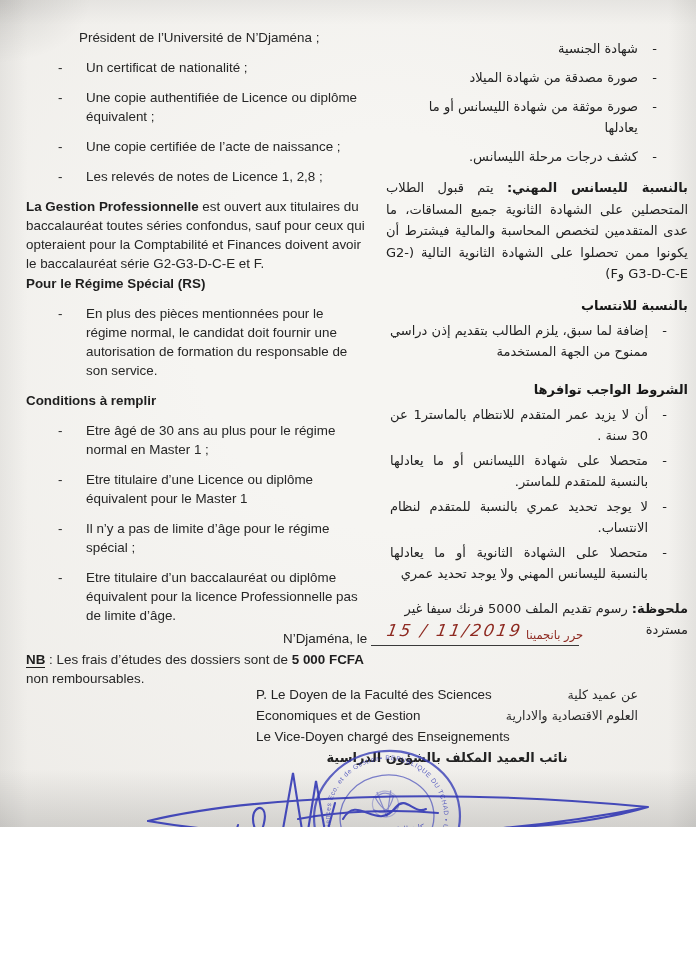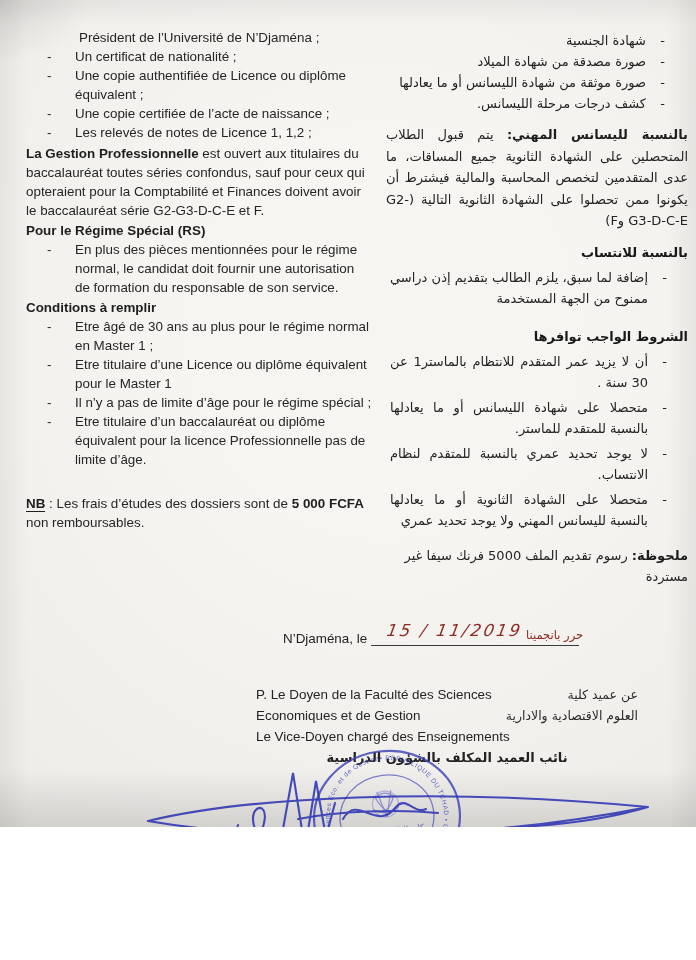--- a/index.html
+++ b/index.html
@@ -14,36 +14,36 @@
       linear-gradient(to right, rgba(0,0,0,0.05), rgba(0,0,0,0) 4%, rgba(0,0,0,0) 96%, rgba(0,0,0,0.06)),
       radial-gradient(90% 80% at 55% 40%, #f6f5f2 30%, #edebe7 100%);
   }
 
   
   .col-left {
     position:absolute; left:26px; top:28px; width:346px;
     font-size:13.4px; line-height:19px; color:#262626;
   }
   .fr-intro { margin:0 0 0 53px; }
-  .fr-li { position:relative; padding-left:49px; margin:0; }
+  .fr-li { position:relative; padding-left:49px; margin:11px; }
   .fr-li::before { content:"-"; position:absolute; left:21px; top:0; }
   .fr-par { margin:2px 0 0 0; }
   .fr-head { margin:1px 0 0 0; font-weight:700; color:#1e1e1e; }
   .b { font-weight:700; color:#1e1e1e; }
   .nb { margin-top:25px; }
   .nb-label { font-weight:700; border-bottom:1.6px solid #1e1e1e; padding-bottom:0px; color:#1e1e1e; }
 
   
   .col-right {
     position:absolute; right:8px; top:30px; width:302px;
     direction:rtl; text-align:right;
     font-family:"DejaVu Sans", sans-serif;
     font-size:13px; line-height:21px; color:#232323;
   }
-  .ar-li { position:relative; padding-right:42px; margin:0; }
+  .ar-li { position:relative; padding-right:42px; margin:8px; }
   .ar-li::before { content:"-"; position:absolute; right:23px; top:0; }
   .ar-li2 { position:relative; padding-right:36px; margin:4px; text-align:justify; }
   .ar-li2::before { content:"-"; position:absolute; right:17px; top:0; }
   .ar-par { margin:10px 0 0 0; text-align:justify; line-height:21.5px; }
   .ar-head { margin:10px 0 0 0; font-weight:700; color:#181818; }
   .ar-head-gap { margin-top:17px; }
   .ar-note { margin:14px 0 0 0; line-height:21px; }
 
   
   .dateline { position:absolute; left:283px; top:627px; font-size:13.4px; color:#232323; white-space:nowrap; }
@@ -85,21 +85,21 @@
 </head>
 <body>
 
 <div class="paper">
 
   <div class="col-left">
     <p class="fr-intro">Président de l’Université de N’Djaména ;</p>
     <p class="fr-li">Un certificat de nationalité ;</p>
     <p class="fr-li">Une copie authentifiée de Licence ou diplôme équivalent ;</p>
     <p class="fr-li">Une copie certifiée de l’acte de naissance ;</p>
-    <p class="fr-li">Les relevés de notes de Licence 1, 1,2 ;</p>
+    <p class="fr-li">Les relevés de notes de Licence 1, 2,8 ;</p>
 
     <p class="fr-par"><span class="b">La Gestion Professionnelle</span><span> est ouvert aux titulaires du baccalauréat toutes séries confondus, sauf pour ceux qui opteraient pour la Comptabilité et Finances doivent avoir le baccalauréat série G2-G3-D-C-E et F.</span></p>
 
     <p class="fr-head">Pour le Régime Spécial (RS)</p>
     <p class="fr-li">En plus des pièces mentionnées pour le régime normal, le candidat doit fournir une autorisation de formation du responsable de son service.</p>
 
     <p class="fr-head">Conditions à remplir</p>
     <p class="fr-li">Etre âgé de 30 ans au plus pour le régime normal en Master 1 ;</p>
     <p class="fr-li">Etre titulaire d’une Licence ou diplôme équivalent pour le Master 1</p>
     <p class="fr-li">Il n’y a pas de limite d’âge pour le régime spécial ;</p>

